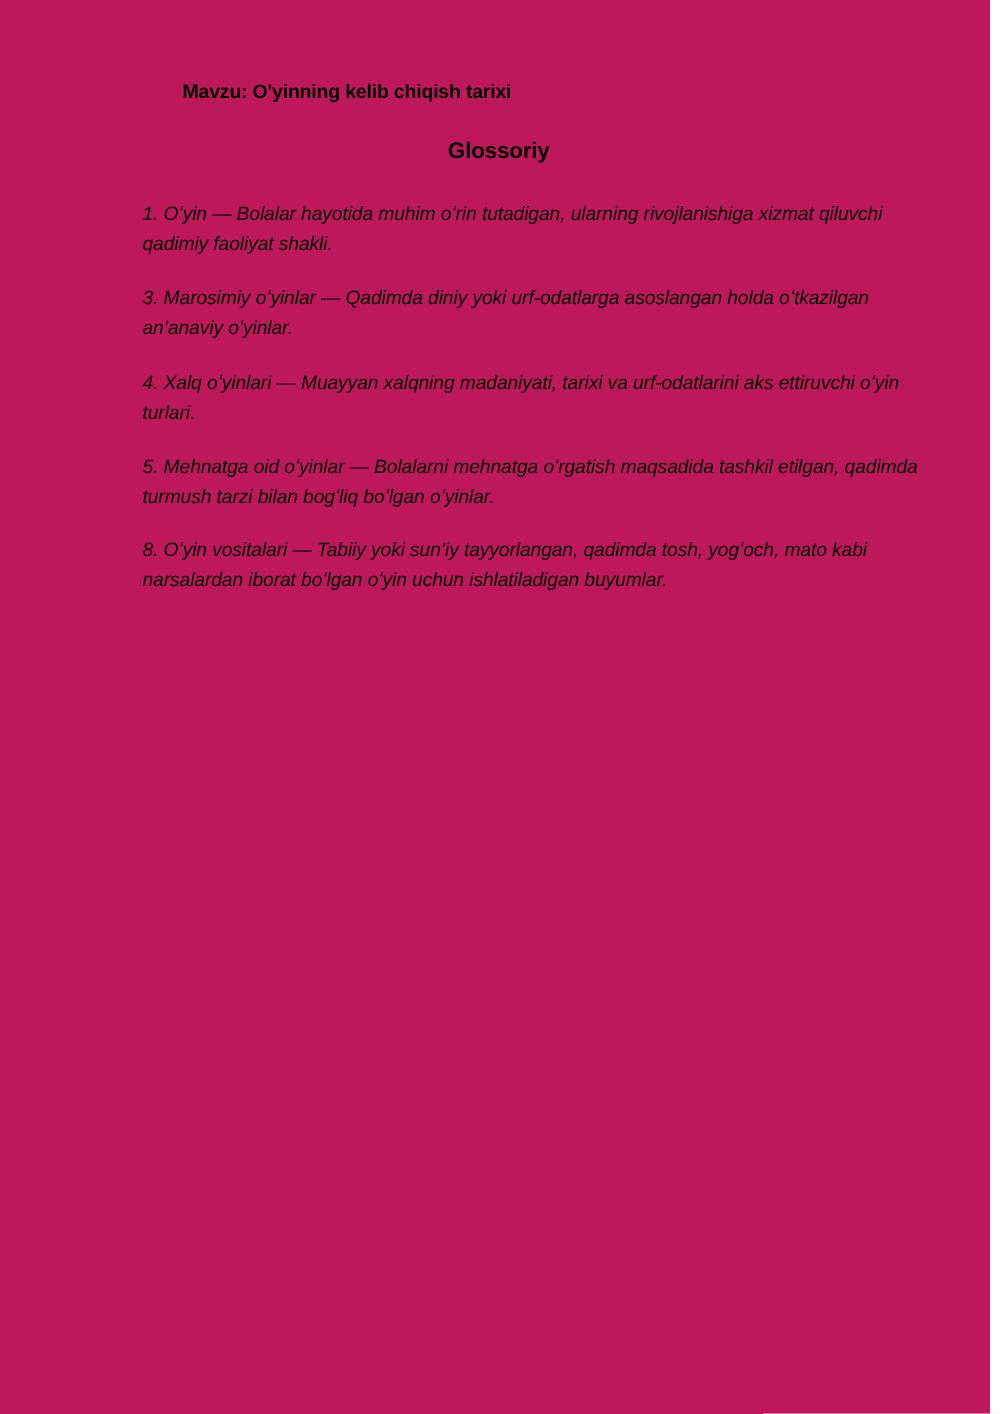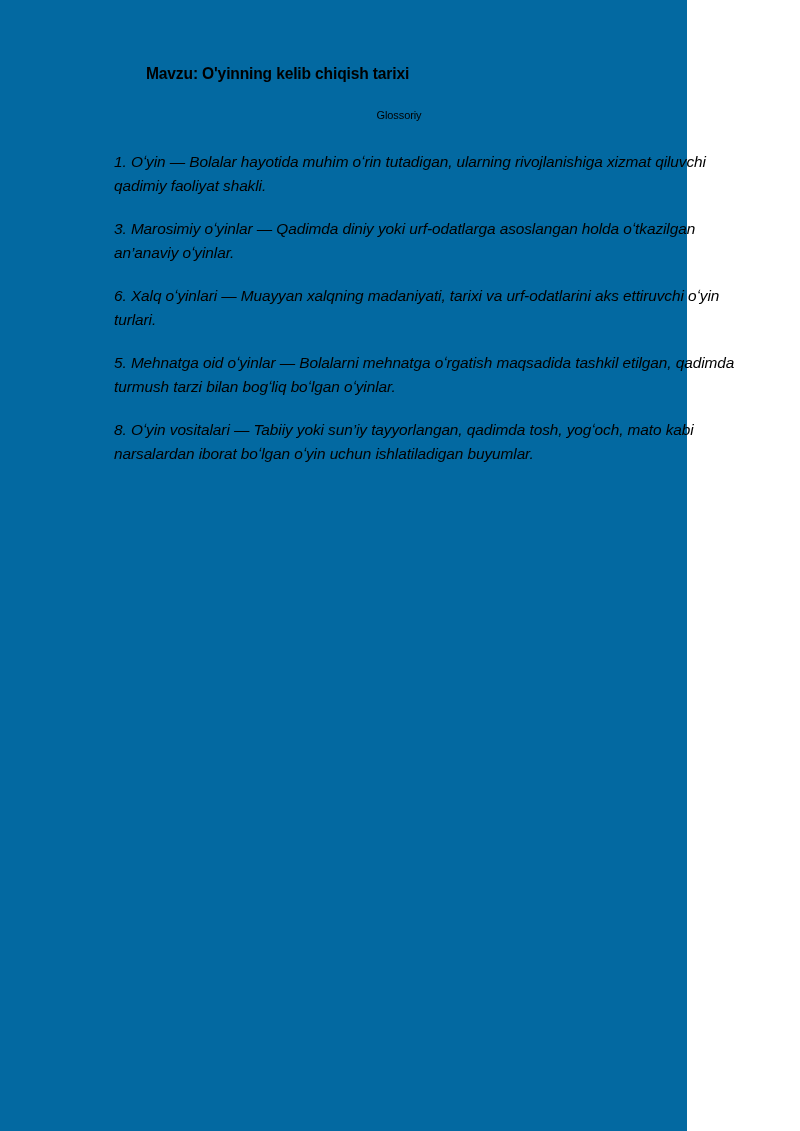--- a/index.html
+++ b/index.html
@@ -11,42 +11,42 @@
   body {
     width: 800px;
     height: 1131px;
     font-family: "Liberation Sans", "DejaVu Sans", sans-serif;
     color: #000000;
     -webkit-font-smoothing: antialiased;
     overflow: hidden;
   }
   .page {
     position: relative;
-    width: 687px;
+    width: 792px;
     height: 1131px;
-    background: #0369a1;
+    background: #be185d;
     box-sizing: border-box;
   }
   .content {
     position: absolute;
     left: 114px;
     top: 62px;
     width: 624px;
   }
   .doc-title {
     font-size: 15.6px;
     font-weight: bold;
     line-height: 1.5;
     color: #000000;
     margin: 0 0 0 32px;
     letter-spacing: -0.01em;
   }
   .doc-subtitle {
-    font-size: 11px;
-    font-weight: normal;
+    font-size: 18px;
+    font-weight: bold;
     line-height: 1.5;
     color: #000000;
     text-align: center;
     margin: 22px 0 0 0;
     padding-right: 54px;
     letter-spacing: -0.01em;
   }
   .glossary {
     margin: 0;
     padding: 0;
@@ -71,19 +71,19 @@
 <div class="page">
   <div class="content">
 
     <p class="doc-title">Mavzu: O'yinning kelib chiqish tarixi</p>
 
     <p class="doc-subtitle">Glossoriy</p>
 
     <div class="glossary">
       <p class="glossary-entry entry-1">1. Oʻyin — Bolalar hayotida muhim oʻrin tutadigan, ularning rivojlanishiga xizmat qiluvchi qadimiy faoliyat shakli.</p>
       <p class="glossary-entry">3. Marosimiy oʻyinlar — Qadimda diniy yoki urf-odatlarga asoslangan holda oʻtkazilgan an’anaviy oʻyinlar.</p>
-      <p class="glossary-entry">6. Xalq oʻyinlari — Muayyan xalqning madaniyati, tarixi va urf-odatlarini aks ettiruvchi oʻyin turlari.</p>
+      <p class="glossary-entry">4. Xalq oʻyinlari — Muayyan xalqning madaniyati, tarixi va urf-odatlarini aks ettiruvchi oʻyin turlari.</p>
       <p class="glossary-entry">5. Mehnatga oid oʻyinlar — Bolalarni mehnatga oʻrgatish maqsadida tashkil etilgan, qadimda turmush tarzi bilan bogʻliq boʻlgan oʻyinlar.</p>
       <p class="glossary-entry">8. Oʻyin vositalari — Tabiiy yoki sun’iy tayyorlangan, qadimda tosh, yogʻoch, mato kabi narsalardan iborat boʻlgan oʻyin uchun ishlatiladigan buyumlar.</p>
     </div>
 
   </div>
 </div>
 
 </body></html>

